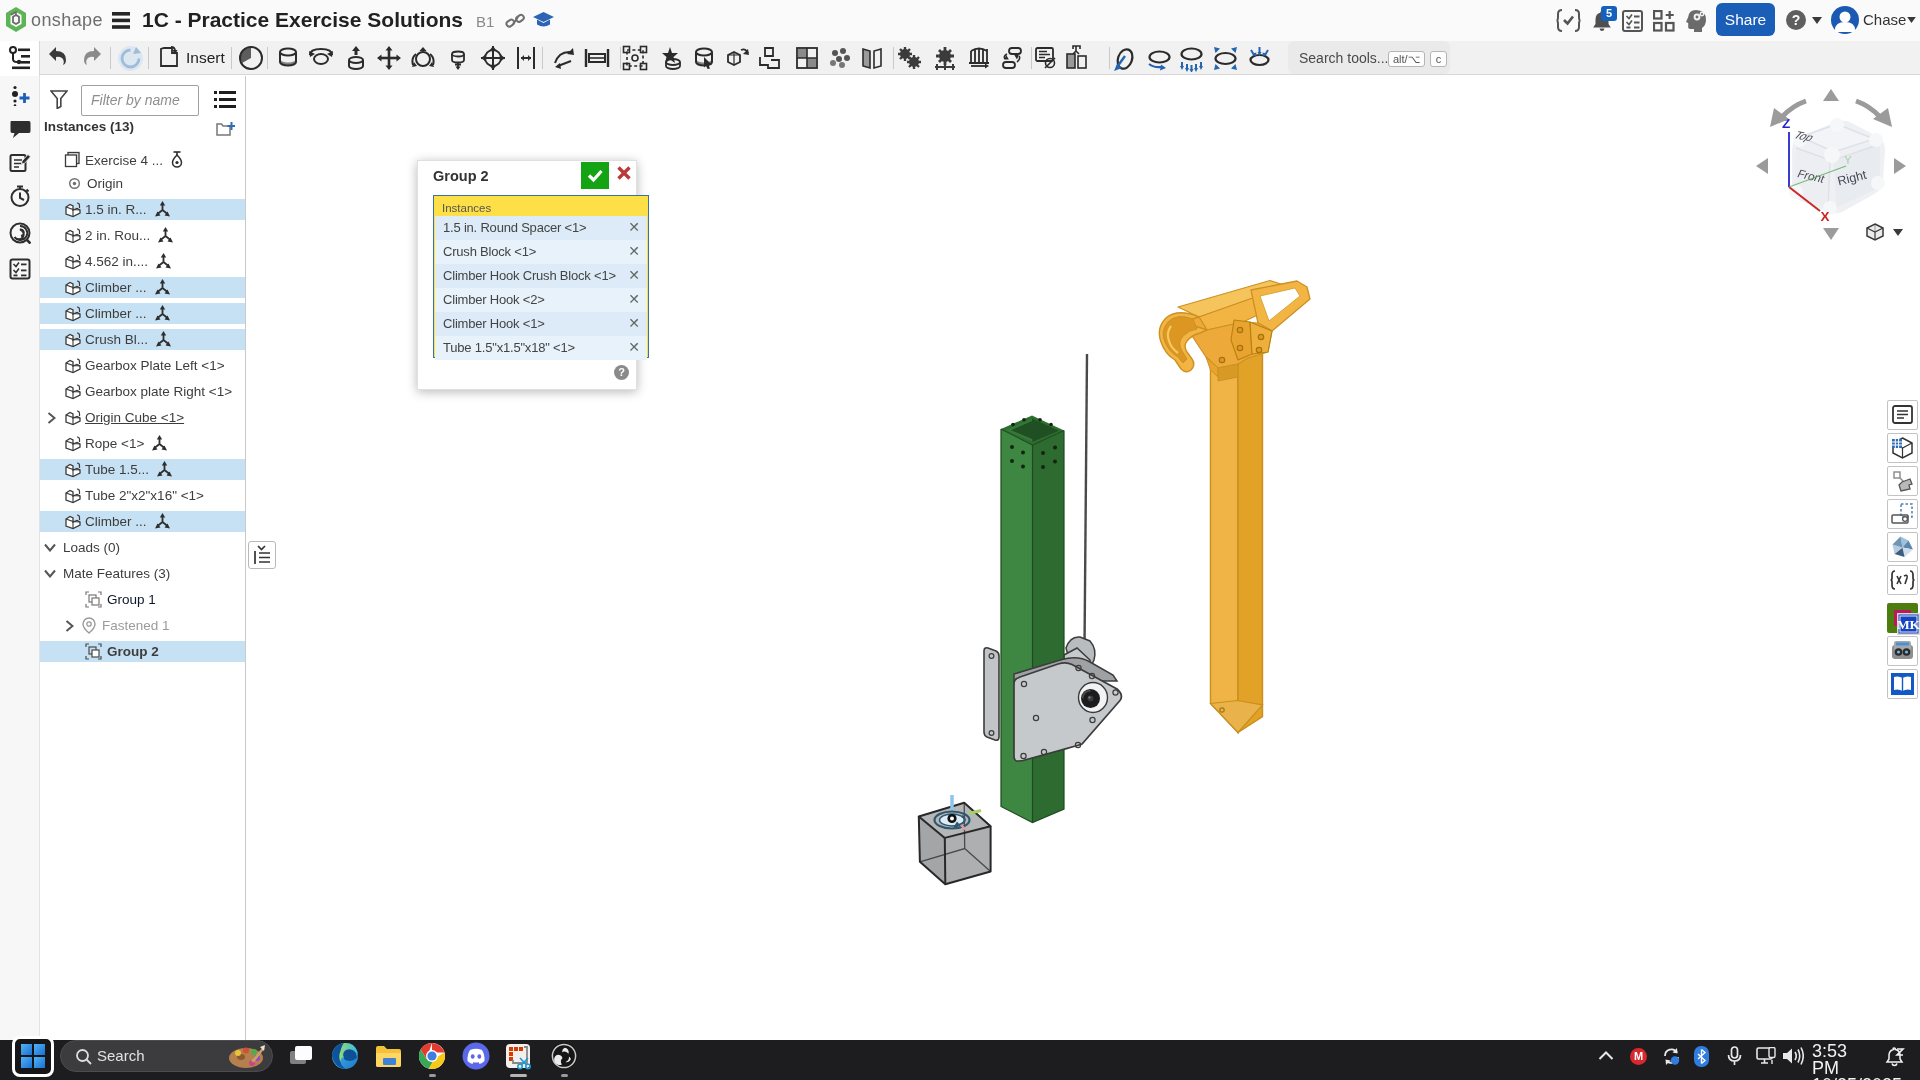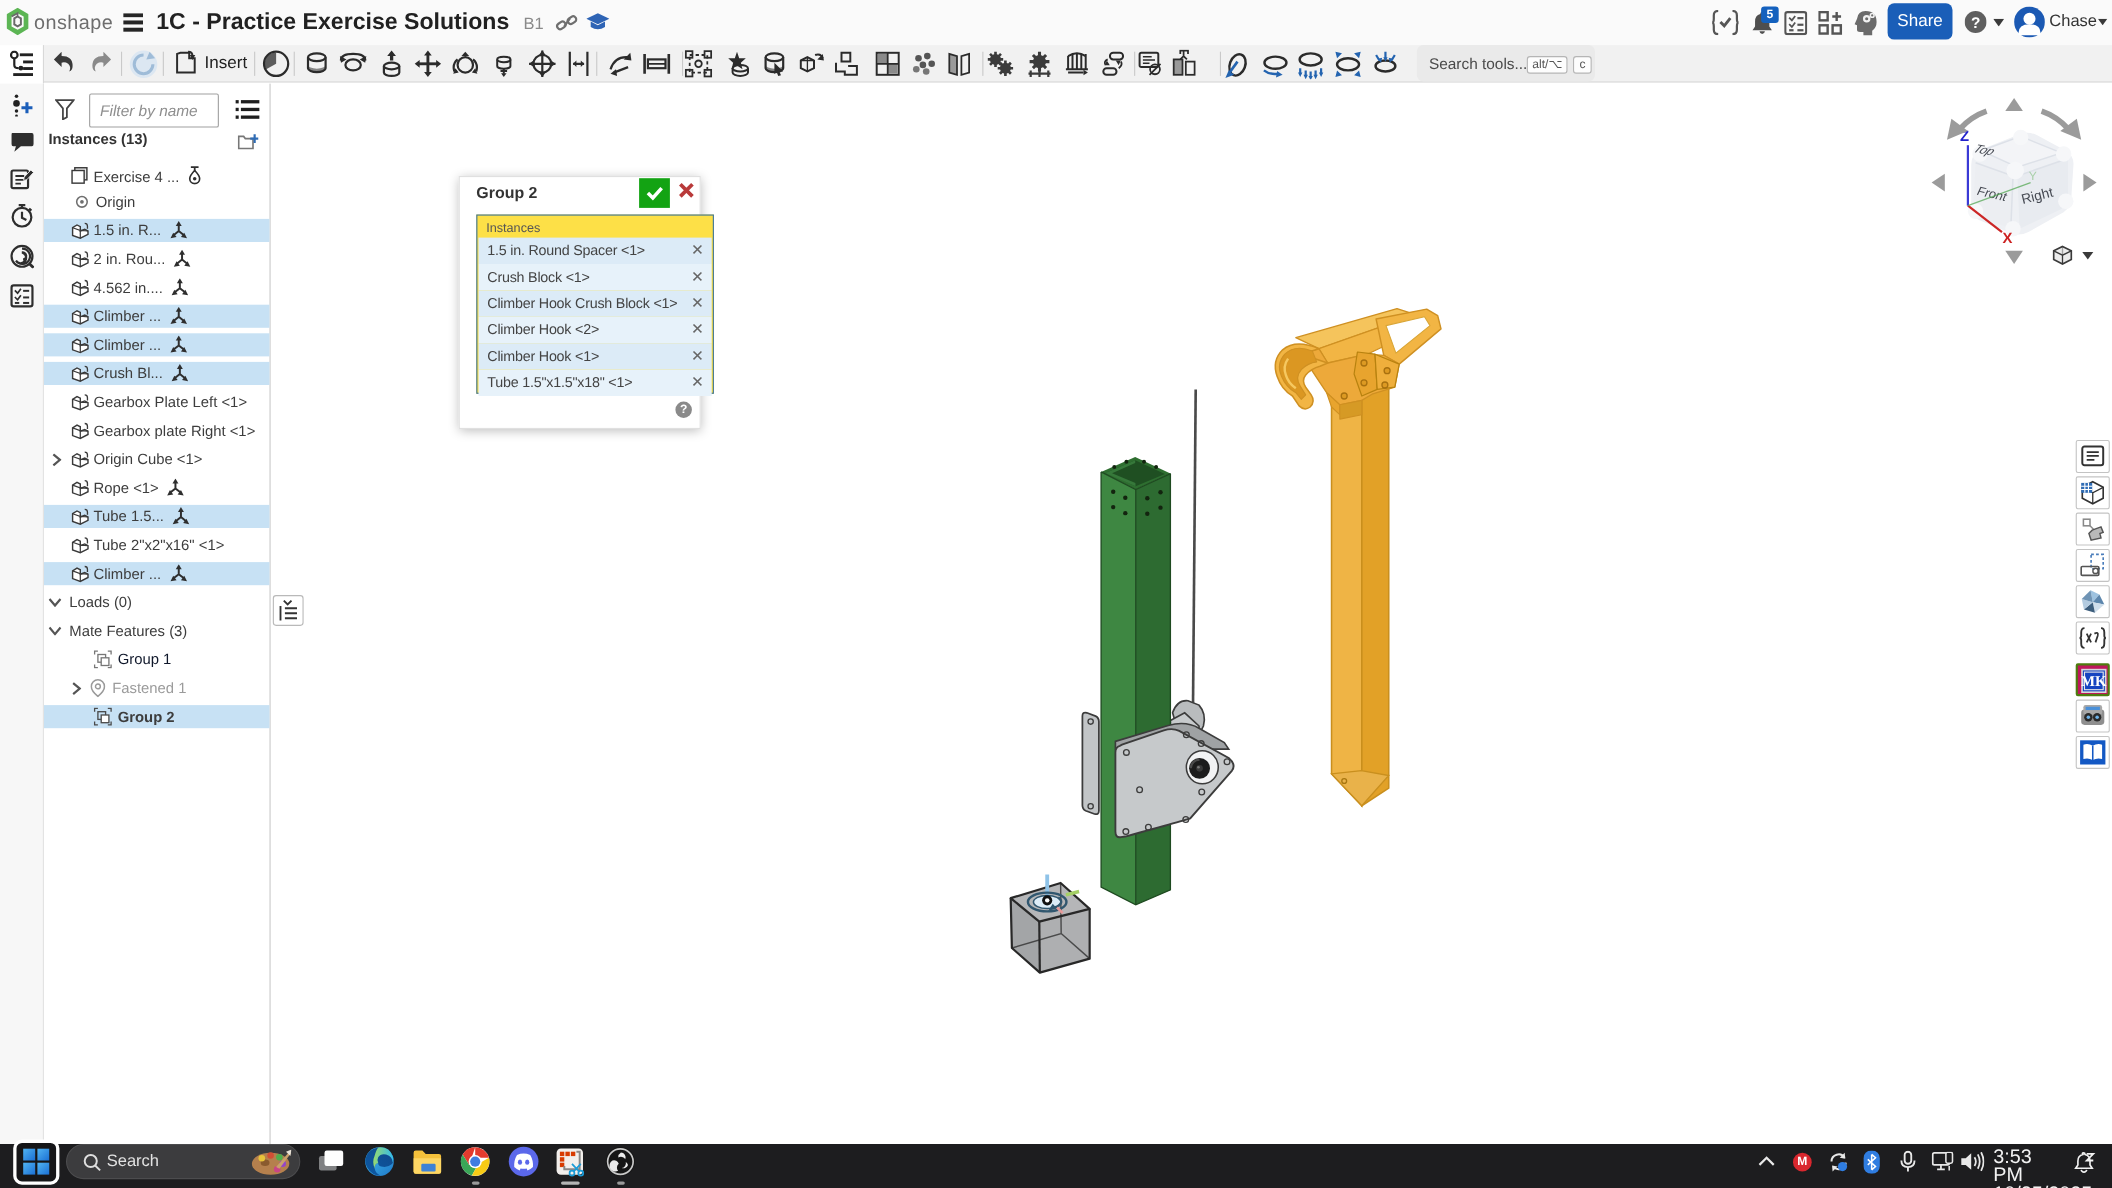--- a/index.html
+++ b/index.html
@@ -456,21 +456,21 @@
   <div class="row" style="top:355px;"><span style="width:24px"></span><svg width="17" height="17" viewBox="0 0 17 17" style="flex:none;margin-right:4px">
         <path d="M2 6 L6 3.5 L9 5 L9 9 L13 7.5 L16 9 L16 12 L9 15.5 L2 13 Z" fill="#fff" stroke="#3a3a3a" stroke-width="1.3"></path>
         <path d="M2 6 L9 8.5 L9 15.5 M9 8.5 L16 9" fill="none" stroke="#3a3a3a" stroke-width="1.1"></path>
         <path d="M13 2 Q15.5 2 15.5 4.5 L15.5 7" fill="none" stroke="#3a3a3a" stroke-width="1.2"></path>
       </svg>Gearbox Plate Left &lt;1&gt;</div>
   <div class="row" style="top:381px;"><span style="width:24px"></span><svg width="17" height="17" viewBox="0 0 17 17" style="flex:none;margin-right:4px">
         <path d="M2 6 L6 3.5 L9 5 L9 9 L13 7.5 L16 9 L16 12 L9 15.5 L2 13 Z" fill="#fff" stroke="#3a3a3a" stroke-width="1.3"></path>
         <path d="M2 6 L9 8.5 L9 15.5 M9 8.5 L16 9" fill="none" stroke="#3a3a3a" stroke-width="1.1"></path>
         <path d="M13 2 Q15.5 2 15.5 4.5 L15.5 7" fill="none" stroke="#3a3a3a" stroke-width="1.2"></path>
       </svg>Gearbox plate Right &lt;1&gt;</div>
-  <div class="row" style="top:407px;"><span style="width:7px"></span><svg width="9" height="12" viewBox="0 0 9 12" style="flex:none;margin-right:8px">
+  <div class="row" style="top:407px;text-decoration:underline;"><span style="width:7px"></span><svg width="9" height="12" viewBox="0 0 9 12" style="flex:none;margin-right:8px">
         <path d="M1.5 1 L7.5 6 L1.5 11" fill="none" stroke="#555" stroke-width="2"></path>
       </svg><svg width="17" height="17" viewBox="0 0 17 17" style="flex:none;margin-right:4px">
         <path d="M2 6 L6 3.5 L9 5 L9 9 L13 7.5 L16 9 L16 12 L9 15.5 L2 13 Z" fill="#fff" stroke="#3a3a3a" stroke-width="1.3"></path>
         <path d="M2 6 L9 8.5 L9 15.5 M9 8.5 L16 9" fill="none" stroke="#3a3a3a" stroke-width="1.1"></path>
         <path d="M13 2 Q15.5 2 15.5 4.5 L15.5 7" fill="none" stroke="#3a3a3a" stroke-width="1.2"></path>
       </svg>Origin Cube &lt;1&gt;</div>
   <div class="row" style="top:433px;"><span style="width:24px"></span><svg width="17" height="17" viewBox="0 0 17 17" style="flex:none;margin-right:4px">
         <path d="M2 6 L6 3.5 L9 5 L9 9 L13 7.5 L16 9 L16 12 L9 15.5 L2 13 Z" fill="#fff" stroke="#3a3a3a" stroke-width="1.3"></path>
         <path d="M2 6 L9 8.5 L9 15.5 M9 8.5 L16 9" fill="none" stroke="#3a3a3a" stroke-width="1.1"></path>
         <path d="M13 2 Q15.5 2 15.5 4.5 L15.5 7" fill="none" stroke="#3a3a3a" stroke-width="1.2"></path>
@@ -775,21 +775,21 @@
           <path d="M0 0 L-8 6.5 L-10 -3 Z" fill="#b3cbe0"></path>
           <path d="M0 0 L-10 -3 L-2 -11 Z" fill="#6f94b5"></path>
         </g>
       </svg></div>
   <div style="position:absolute;left:1887px;top:565px;width:31px;height:30px;background:#fff;border:1px solid #c3c3c3;border-radius:2px"><svg width="29" height="28" viewBox="0 0 29 28">
         <path d="M7 5 Q4 5 4 9 L4 12 Q4 14 2.5 14 Q4 14 4 16 L4 19 Q4 23 7 23" fill="none" stroke="#333" stroke-width="1.7"></path>
         <path d="M22 5 Q25 5 25 9 L25 12 Q25 14 26.5 14 Q25 14 25 16 L25 19 Q25 23 22 23" fill="none" stroke="#333" stroke-width="1.7"></path>
         <path d="M9 18 L13 10 M13 18 L9 10" stroke="#333" stroke-width="1.6"></path>
         <path d="M16 10 Q20 8 19 12 L17 18" fill="none" stroke="#333" stroke-width="1.6"></path>
       </svg></div>
-  <div style="position:absolute;left:1887px;top:603px;width:31px;height:30px;background:#be185d;border:2px solid #4d7c0f;border-radius:2px"><svg width="29" height="28" viewBox="0 0 29 28">
+  <div style="position:absolute;left:1887px;top:603px;width:31px;height:30px;background:#be185d;border:7px solid #4d7c0f;border-radius:2px"><svg width="29" height="28" viewBox="0 0 29 28">
         <rect x="3" y="3" width="23" height="22" fill="#d8d8d8"></rect>
         <rect x="4.5" y="4.5" width="20" height="19" fill="#1544c0"></rect>
         <rect x="6" y="6" width="17" height="16" fill="none" stroke="#e8e8e8" stroke-width="1"></rect>
         <text x="14.5" y="19" font-size="13.5" font-weight="bold" font-family="Liberation Serif" fill="#fff" text-anchor="middle">MK</text>
       </svg></div>
   <div style="position:absolute;left:1887px;top:636px;width:31px;height:30px;background:#fff;border:1px solid #c3c3c3;border-radius:2px"><svg width="29" height="28" viewBox="0 0 29 28">
         <rect x="4" y="8" width="21" height="14" rx="3" fill="#8f8f8f"></rect>
         <rect x="6" y="4" width="17" height="9" rx="2" fill="#a8a8a8"></rect>
         <circle cx="10.5" cy="15" r="3.8" fill="#2a2a2a"></circle>
         <circle cx="18.5" cy="15" r="3.8" fill="#2a2a2a"></circle>

